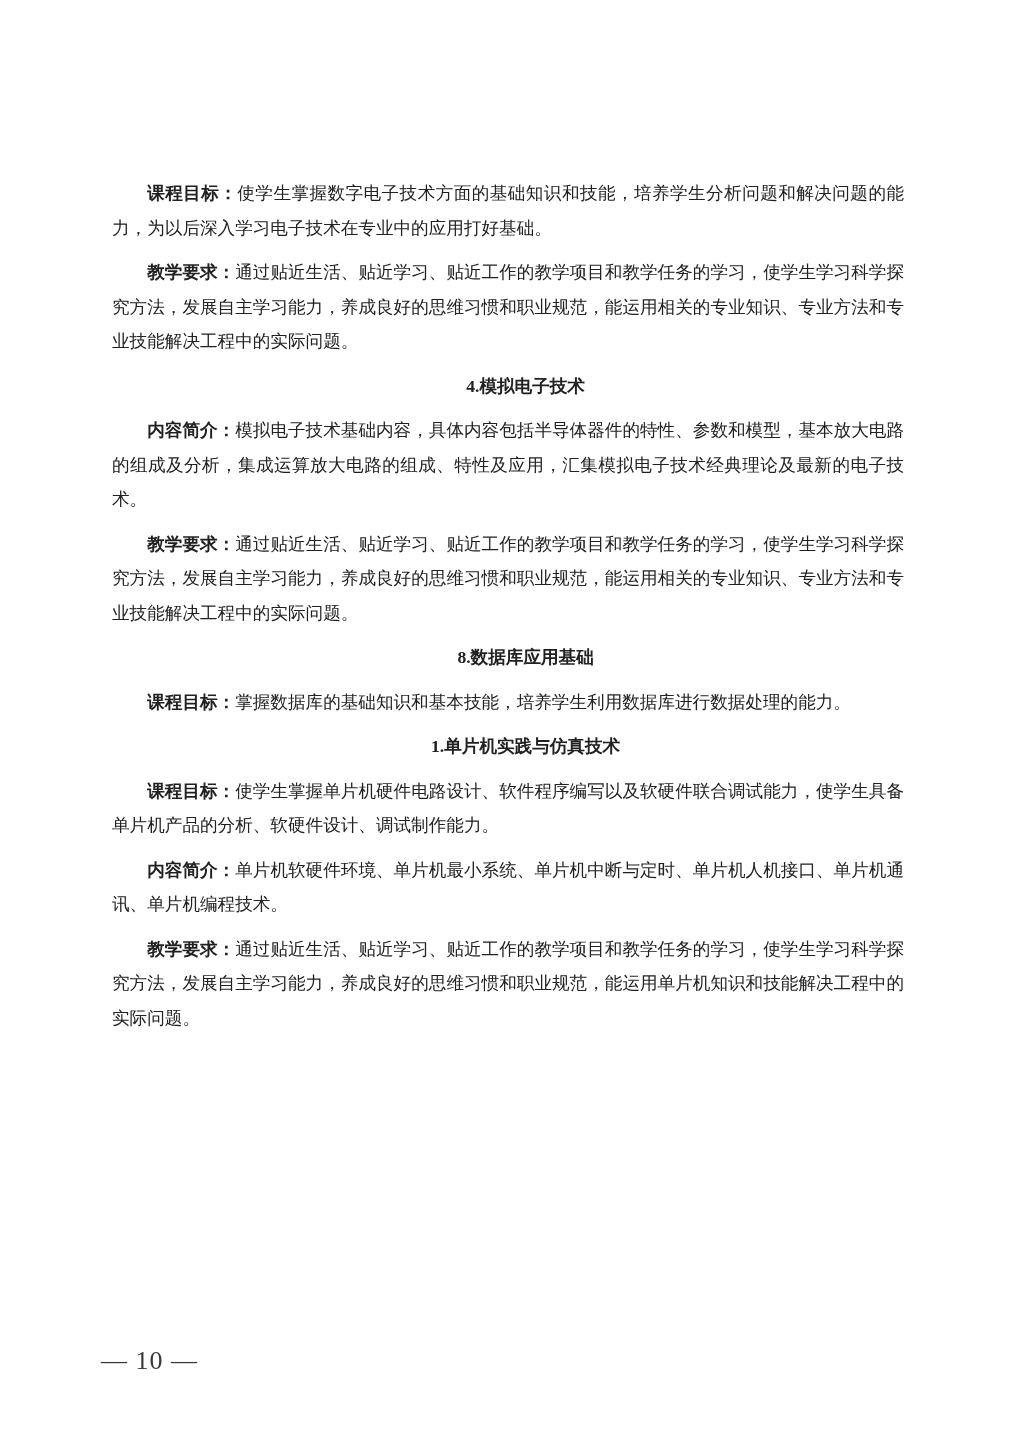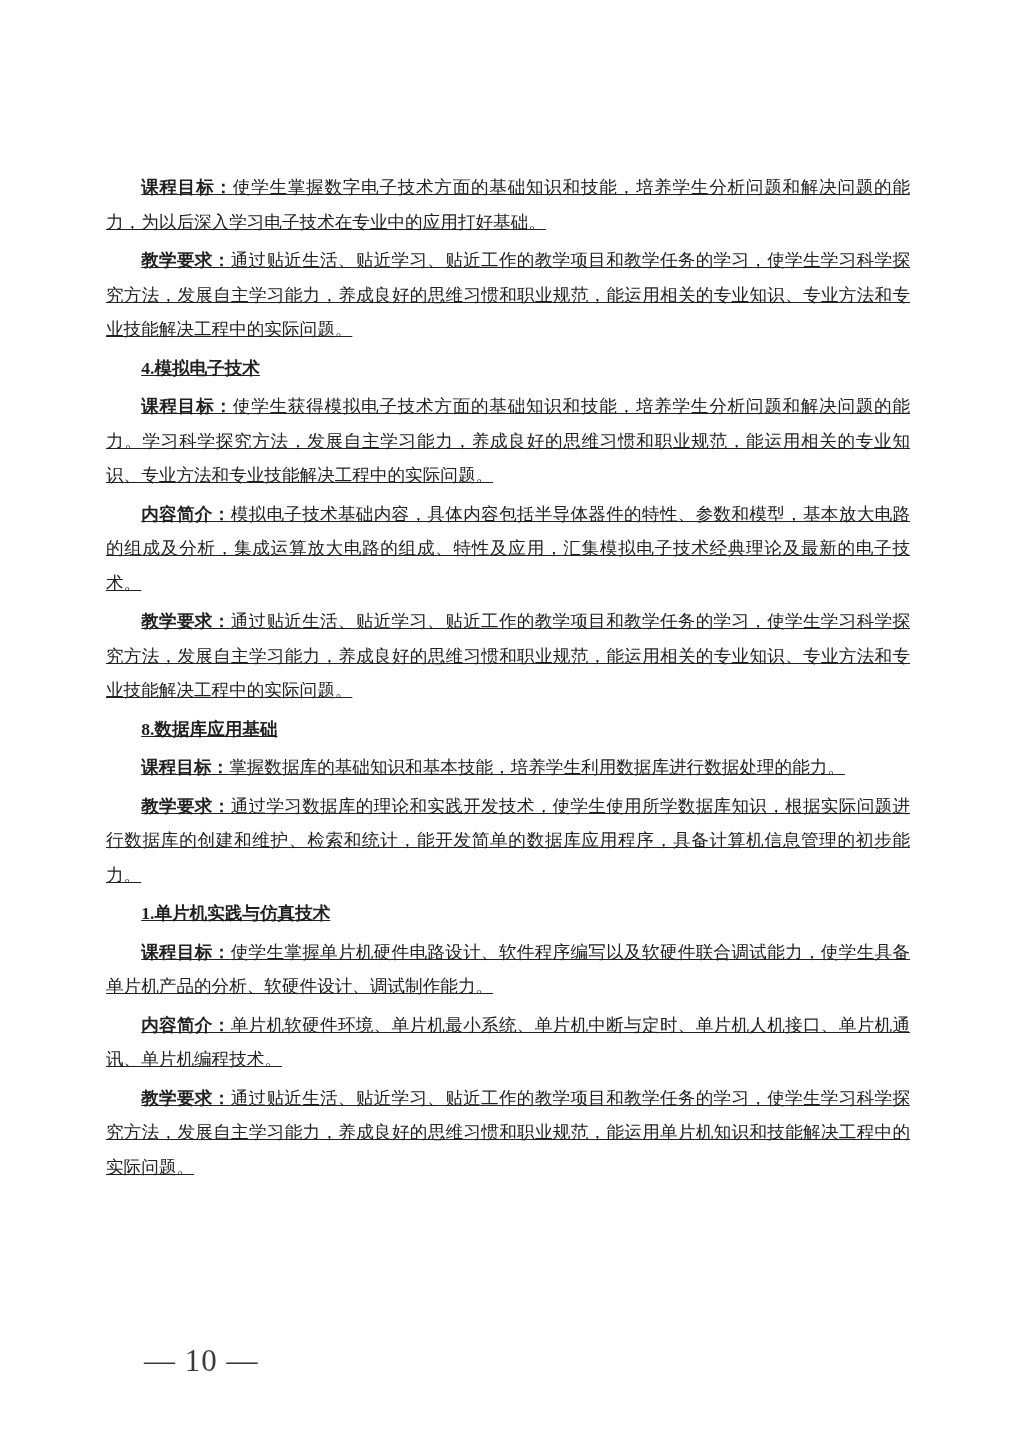--- a/index.html
+++ b/index.html
@@ -19,56 +19,52 @@
     top: 166px;
     width: 812px;
     font-family: "Liberation Serif", "DejaVu Serif", serif;
     font-size: 17.6px;
     line-height: 34.5px;
     color: #212121;
     text-align: justify;
     text-justify: inter-character;
   }
   .doc p {
-    margin: 4px;
+    margin: 10px;
     padding: 0;
     text-indent: 2em;
-    text-decoration: underline;
   }
   .doc p.heading {
     font-weight: 700;
-    text-align: left;
+    text-align: center;
   }
   .doc strong {
     font-weight: 700;
   }
   .page-footer {
     position: absolute;
     left: 101px;
     top: 1344px;
     font-family: "Liberation Serif", "DejaVu Serif", serif;
-    font-size: 31px;
+    font-size: 26px;
     line-height: 34px;
     color: #3a3a3a;
     letter-spacing: 1px;
-    margin-left: 43px;
   }
 </style>
 </head>
 <body>
 
 <main class="doc">
     <p class="para"><strong>课程目标：</strong>使学生掌握数字电子技术方面的基础知识和技能，培养学生分析问题和解决问题的能力，为以后深入学习电子技术在专业中的应用打好基础。</p>
     <p class="para"><strong>教学要求：</strong>通过贴近生活、贴近学习、贴近工作的教学项目和教学任务的学习，使学生学习科学探究方法，发展自主学习能力，养成良好的思维习惯和职业规范，能运用相关的专业知识、专业方法和专业技能解决工程中的实际问题。</p>
     <p class="heading">4.模拟电子技术</p>
-    <p class="para"><strong>课程目标：</strong>使学生获得模拟电子技术方面的基础知识和技能，培养学生分析问题和解决问题的能力。学习科学探究方法，发展自主学习能力，养成良好的思维习惯和职业规范，能运用相关的专业知识、专业方法和专业技能解决工程中的实际问题。</p>
     <p class="para"><strong>内容简介：</strong>模拟电子技术基础内容，具体内容包括半导体器件的特性、参数和模型，基本放大电路的组成及分析，集成运算放大电路的组成、特性及应用，汇集模拟电子技术经典理论及最新的电子技术。</p>
     <p class="para"><strong>教学要求：</strong>通过贴近生活、贴近学习、贴近工作的教学项目和教学任务的学习，使学生学习科学探究方法，发展自主学习能力，养成良好的思维习惯和职业规范，能运用相关的专业知识、专业方法和专业技能解决工程中的实际问题。</p>
     <p class="heading">8.数据库应用基础</p>
     <p class="para"><strong>课程目标：</strong>掌握数据库的基础知识和基本技能，培养学生利用数据库进行数据处理的能力。</p>
-    <p class="para"><strong>教学要求：</strong>通过学习数据库的理论和实践开发技术，使学生使用所学数据库知识，根据实际问题进行数据库的创建和维护、检索和统计，能开发简单的数据库应用程序，具备计算机信息管理的初步能力。</p>
     <p class="heading">1.单片机实践与仿真技术</p>
     <p class="para"><strong>课程目标：</strong>使学生掌握单片机硬件电路设计、软件程序编写以及软硬件联合调试能力，使学生具备单片机产品的分析、软硬件设计、调试制作能力。</p>
     <p class="para"><strong>内容简介：</strong>单片机软硬件环境、单片机最小系统、单片机中断与定时、单片机人机接口、单片机通讯、单片机编程技术。</p>
     <p class="para"><strong>教学要求：</strong>通过贴近生活、贴近学习、贴近工作的教学项目和教学任务的学习，使学生学习科学探究方法，发展自主学习能力，养成良好的思维习惯和职业规范，能运用单片机知识和技能解决工程中的实际问题。</p>
   </main>
 
 <div class="page-footer">— 10 —</div>
 
 </body></html>

